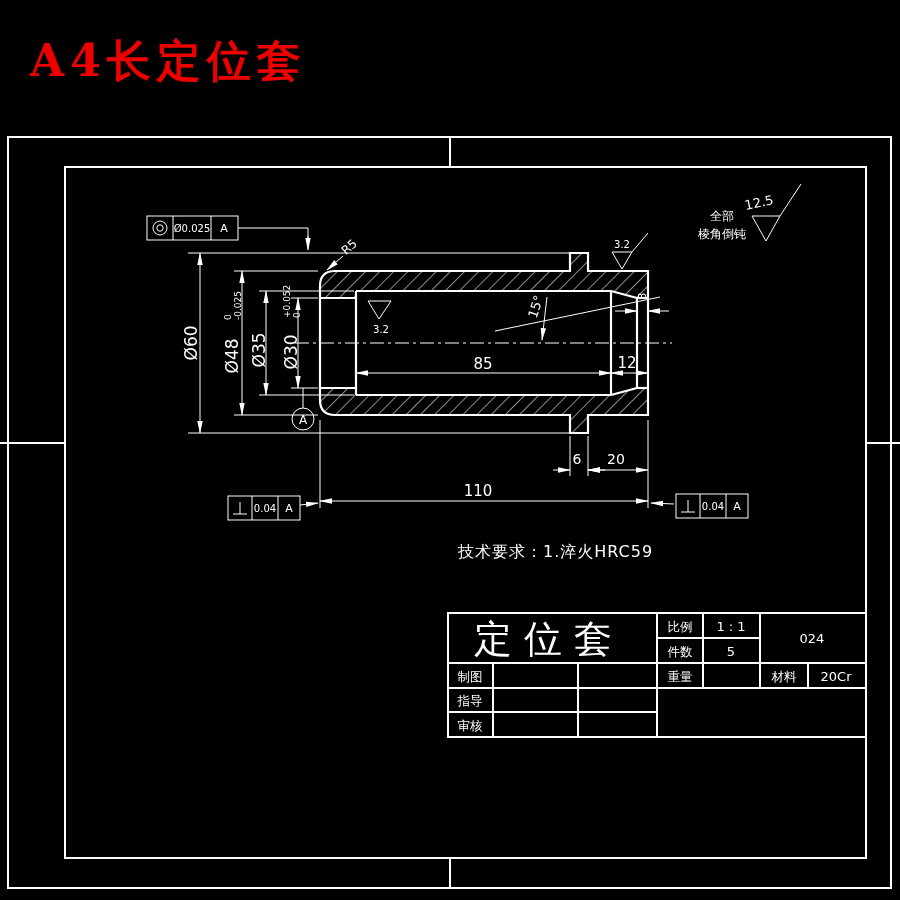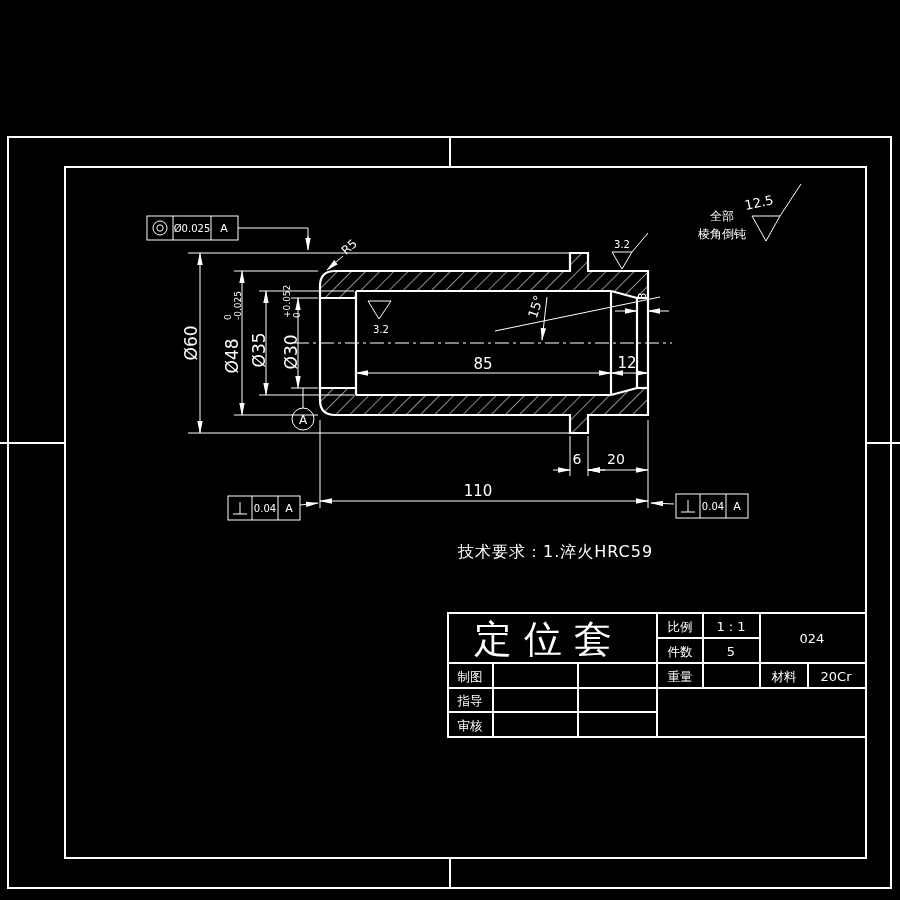--- a/index.html
+++ b/index.html
@@ -12,20 +12,21 @@
   .thin{stroke:#fff;stroke-width:1;fill:none;}
   .thick{stroke:#fff;stroke-width:2.2;fill:none;}
   .frame{stroke:#fff;stroke-width:2;fill:none;}
   .cl{stroke:#fff;stroke-width:1;stroke-dasharray:14 4 3 4;fill:none;}
 </style>
 </head>
 <body>
 
 <div class="canvas">
 
+  <div class="red-title">A4长定位套</div>
 
   <svg width="900" height="900" viewBox="0 0 900 900">
     <defs>
       <pattern id="hatch" width="10" height="10" patternUnits="userSpaceOnUse" patternTransform="rotate(-45)">
         <line x1="0" y1="0" x2="10" y2="0" stroke="#fff" stroke-width="1.1"></line>
       </pattern>
       <marker id="ar" orient="auto-start-reverse" markerWidth="13" markerHeight="7" refX="12" refY="3.5">
         <path d="M13,3.5 L0,0.8 L0,6.2 Z" fill="#fff"></path>
       </marker>
     </defs>

